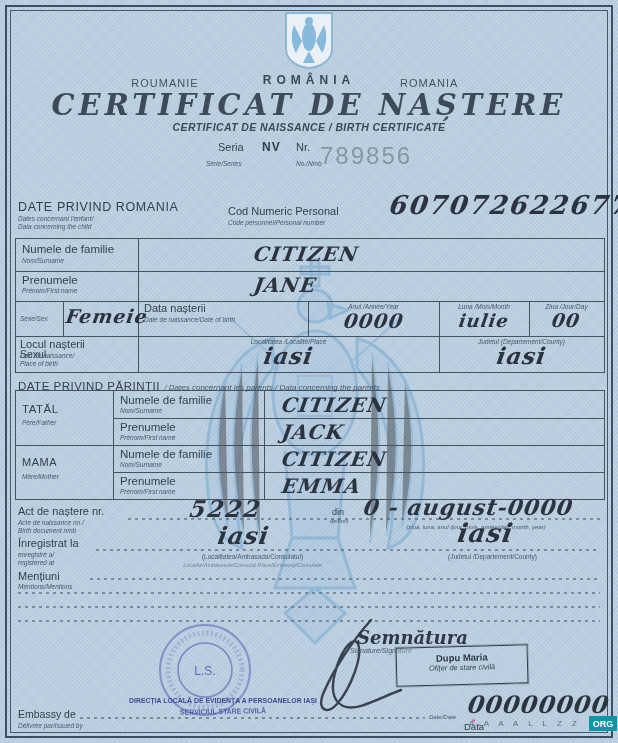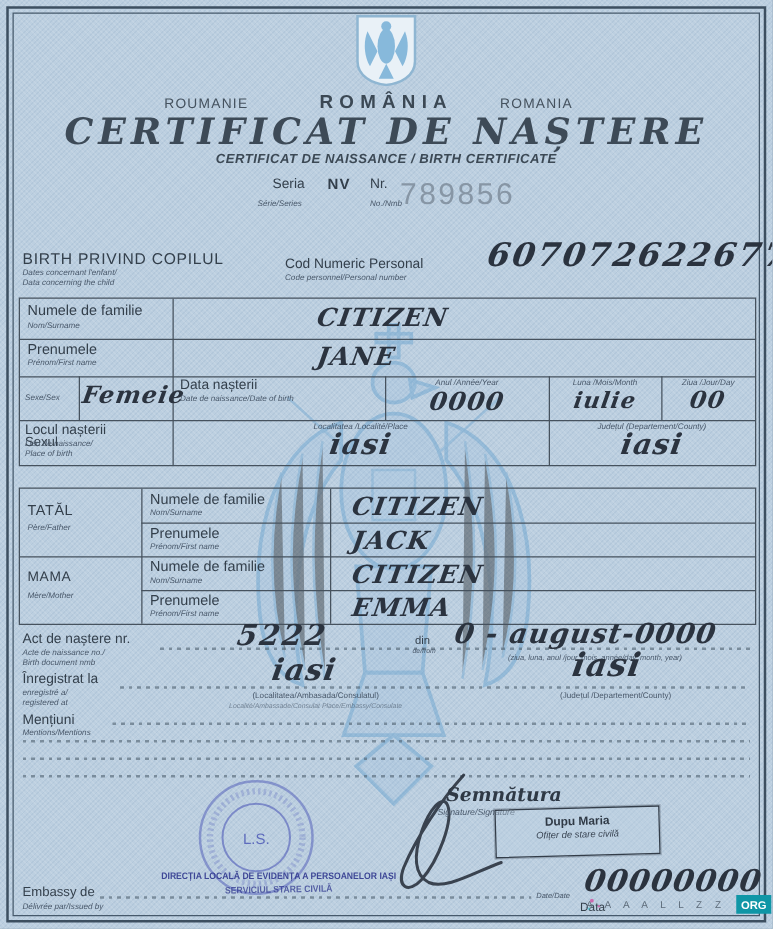--- a/index.html
+++ b/index.html
@@ -82,35 +82,35 @@
     <g fill="#7db3d8" opacity=".9">
       <ellipse cx="25" cy="26" rx="7" ry="14"></ellipse>
       <circle cx="25" cy="10" r="4"></circle>
       <path d="M10,14 C6,24 8,36 12,42 L18,30 Z"></path>
       <path d="M40,14 C44,24 42,36 38,42 L32,30 Z"></path>
       <path d="M25,40 L31,52 H19 Z"></path>
     </g>
   </svg>
 
   <div class="abs lbl" style="left:110px;top:78px;width:110px;text-align:center;font-size:11px;letter-spacing:1px;color:#45525f;">ROUMANIE</div>
-  <div class="abs lbl" style="left:234px;top:74px;width:150px;text-align:center;font-size:15px;font-weight:700;letter-spacing:5px;color:#3b4854;">ROMÂNIA</div>
+  <div class="abs lbl" style="left:234px;top:74px;width:150px;text-align:center;font-size:12px;font-weight:700;letter-spacing:5px;color:#3b4854;">ROMÂNIA</div>
   <div class="abs lbl" style="left:400px;top:78px;width:110px;text-align:left;font-size:11px;letter-spacing:1px;color:#45525f;">ROMANIA</div>
 
   <div class="abs lbl" style="left:0;top:122px;width:618px;text-align:center;font-size:10.5px;font-weight:700;font-style:italic;letter-spacing:.4px;color:#3c4955;">CERTIFICAT DE NAISSANCE / BIRTH CERTIFICATE</div>
 
   <div class="abs serif-title" style="left:0;top:88px;width:618px;text-align:center;font-size:29px;">CERTIFICAT DE NAȘTERE</div>
 
   <div class="abs lbl" style="left:218px;top:142px;font-size:11px;">Seria</div>
   <div class="abs lbl" style="left:262px;top:141px;font-size:12px;font-weight:700;letter-spacing:1px;">NV</div>
   <div class="abs lbl" style="left:296px;top:142px;font-size:11px;">Nr.</div>
   <div class="abs" style="left:320px;top:142px;font-size:24px;color:#8796a5;letter-spacing:2px;">789856</div>
   <div class="abs sub" style="left:206px;top:160px;">Série/Series</div>
   <div class="abs sub" style="left:296px;top:160px;">No./Nmb</div>
 
-  <div class="abs lbl" style="left:18px;top:201px;font-size:12.5px;letter-spacing:.6px;">BIRTH PRIVIND COPILUL</div>
+  <div class="abs lbl" style="left:18px;top:201px;font-size:12.5px;letter-spacing:.6px;">DATE PRIVIND ROMANIA</div>
   <div class="abs sub" style="left:18px;top:215px;">Dates concernant l'enfant/</div>
   <div class="abs sub" style="left:18px;top:223px;">Data concerning the child</div>
 
   <div class="abs lbl" style="left:228px;top:206px;font-size:11px;">Cod Numeric Personal</div>
   <div class="abs sub" style="left:228px;top:219px;">Code personnel/Personal number</div>
   <div class="abs hw" style="left:390px;top:190px;font-size:26px;letter-spacing:2px;">6070726226778</div>
 
   <div class="abs box" style="left:15px;top:238px;width:588px;height:133px;">
     <div class="hline" style="left:0;top:32px;width:588px;"></div>
     <div class="hline" style="left:0;top:62px;width:588px;"></div>
@@ -143,20 +143,24 @@
 
     <div class="abs lbl" style="left:4px;top:100px;font-size:11px;">Locul nașterii</div>
     <div class="abs sub" style="left:4px;top:113px;">Lieu de naissance/</div>
     <div class="abs sub" style="left:4px;top:121px;">Place of birth</div>
     <div class="abs sub center" style="left:122px;top:99px;width:301px;">Localitatea /Localité/Place</div>
     <div class="abs center" style="left:122px;top:103px;width:301px;"><span class="hw" style="font-size:23px;">iasi</span></div>
     <div class="abs sub center" style="left:423px;top:99px;width:165px;">Județul (Departement/County)</div>
     <div class="abs center" style="left:423px;top:103px;width:165px;"><span class="hw" style="font-size:23px;">iasi</span></div>
   </div>
 
+  <div class="abs" style="left:18px;top:376px;white-space:nowrap;">
+    <span class="lbl" style="font-size:11.5px;letter-spacing:.5px;">DATE PRIVIND PĂRINȚII</span>
+    <span class="sub" style="font-size:8px;">/ Dates concernant les parents / Data concerning the parents</span>
+  </div>
 
   <div class="abs box" style="left:15px;top:390px;width:588px;height:108px;">
     <div class="vline" style="left:97px;top:0;height:108px;"></div>
     <div class="vline" style="left:248px;top:0;height:108px;"></div>
     <div class="hline" style="left:97px;top:27px;width:491px;"></div>
     <div class="hline" style="left:0;top:54px;width:588px;"></div>
     <div class="hline" style="left:97px;top:81px;width:491px;"></div>
 
     <div class="abs lbl" style="left:6px;top:12px;font-size:11.5px;letter-spacing:.5px;">TATĂL</div>
     <div class="abs sub" style="left:6px;top:28px;">Père/Father</div>
@@ -212,21 +216,21 @@
     <text x="50" y="55" text-anchor="middle" font-size="12" fill="#4753b5" font-family="Liberation Sans, sans-serif">L.S.</text>
   </svg>
 
   <div class="abs stamp-blue center" style="left:108px;top:696px;width:230px;font-size:7.5px;transform:scaleX(.92);opacity:.9;white-space:nowrap;">DIRECȚIA LOCALĂ DE EVIDENȚA A PERSOANELOR IAȘI</div>
   <div class="abs stamp-blue center" style="left:108px;top:707px;width:230px;font-size:7.5px;transform:scaleX(.92) rotate(-1deg);opacity:.75;">SERVICIUL STARE CIVILĂ</div>
 
   <svg class="abs" style="left:305px;top:618px;" width="100" height="100" viewBox="0 0 100 100">
     <path d="M66,2 C48,22 28,52 18,76 C12,92 22,97 32,86 C46,70 58,38 53,26 C49,17 38,30 32,48 C26,66 26,82 38,88 C52,94 74,80 96,72" fill="none" stroke="#2b333f" stroke-width="2.4" stroke-linecap="round" opacity=".9"></path>
   </svg>
 
-  <div class="abs" style="left:357px;top:627px;font-family:'DejaVu Serif',serif;font-style:italic;font-weight:700;font-size:15px;color:#2f3945;">Semnătura</div>
+  <div class="abs" style="left:357px;top:627px;font-family:'DejaVu Serif',serif;font-style:italic;font-weight:700;font-size:18px;color:#2f3945;">Semnătura</div>
   <div class="abs sub" style="left:350px;top:647px;font-size:7px;">Signature/Signature</div>
 
   <div class="abs officer-box" style="left:396px;top:646px;width:130px;height:37px;">
     <div class="center" style="margin-top:5px;font-size:9.5px;font-weight:700;color:#2f3945;">Dupu Maria</div>
     <div class="center" style="font-size:7.5px;font-style:italic;color:#3a4553;">Ofițer de stare civilă</div>
   </div>
 
   <div class="abs lbl" style="left:18px;top:709px;font-size:10.5px;">Embassy de</div>
   <div class="abs sub" style="left:18px;top:722px;">Délivrée par/Issued by</div>
   <div class="abs dash" style="left:80px;top:717px;width:345px;"></div>

